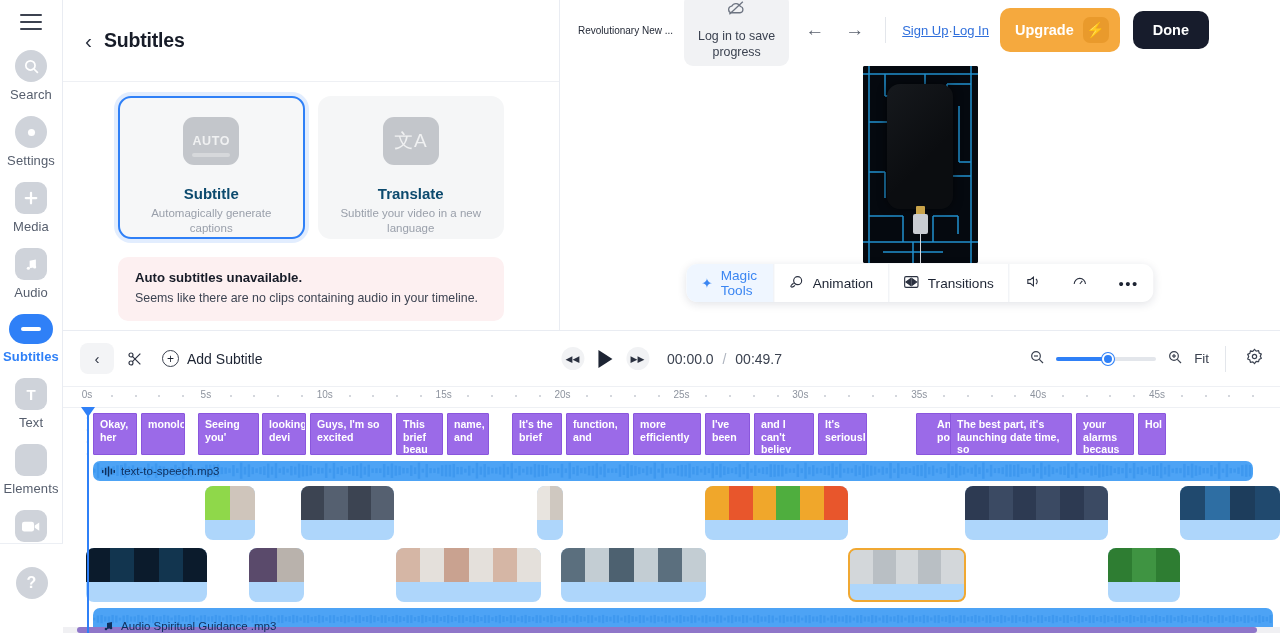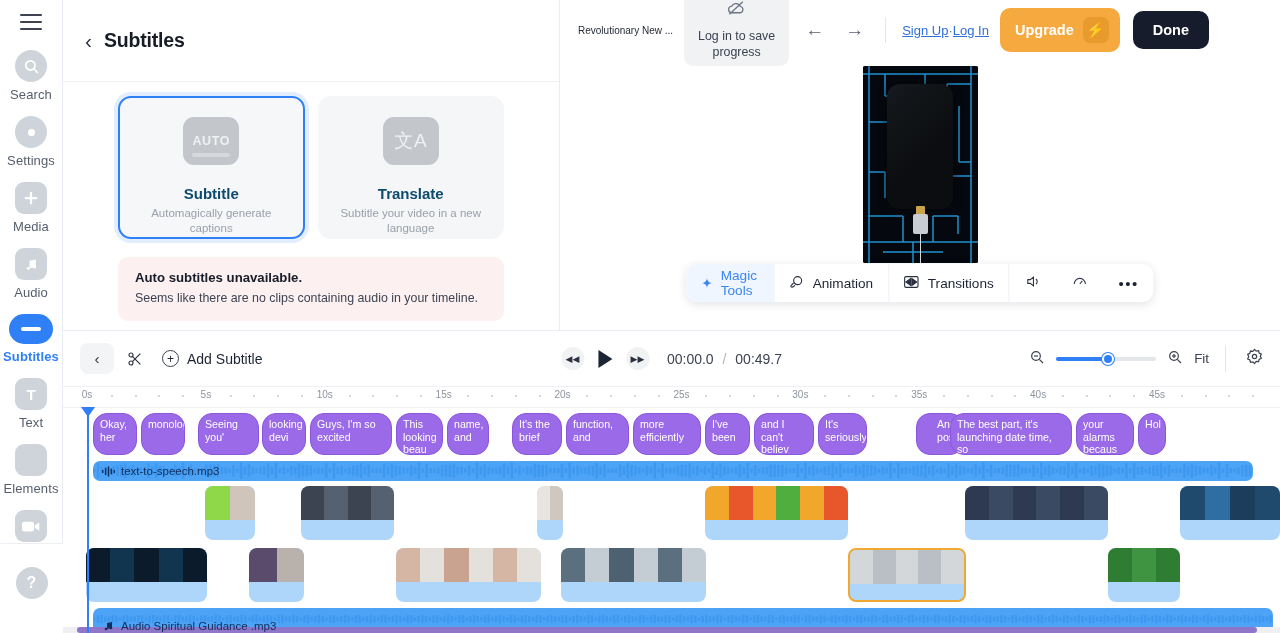--- a/index.html
+++ b/index.html
@@ -148,23 +148,23 @@
   .slider .knob { position:absolute; left:45px; top:-4px; width:12px;height:12px;border-radius:50%;background:#2f80f7; border:2px solid #fff; box-shadow:0 0 0 1px #2f80f7;}
   .fit { font-size:13.4px; color:#3b4250; cursor:pointer;}
   .gear { font-size:16px; color:#3b4250; cursor:pointer; padding-left:4px;}
 
   .tl-scroll { position:relative; height:248px; overflow:hidden; border-top:1px solid #eef0f4; }
   .ruler { position:relative; height:21px; background:#fff; border-bottom:1px solid #eef0f4;}
   .tick-lbl { position:absolute; top:2px; font-size:10px; color:#8d939e; transform:translateX(-50%);}
   .tick-dot { position:absolute; top:8px; width:2px; height:2px; border-radius:50%; background:#c6cad2;}
   .lane { position:relative; }
   .clip {
-    position:absolute; border-radius:14px; background:#9b6ae8;
+    position:absolute; border-radius:1px; background:#9b6ae8;
     color:#fff; font-size:10.6px; line-height:12.6px; padding:4px 6px 0 6px;
-    overflow:hidden; cursor:pointer; border:1px solid #8a56dd;
+    overflow:hidden; cursor:pointer; border:1px solid #8a56dd;font-weight:bold;
   }
   .strip { position:absolute; border-radius:8px; background:#aed6fb; overflow:hidden; cursor:pointer;}
   .strip .thumbs { position:absolute; top:0; left:0; right:0; height:34px; display:flex; }
   .strip.sel { border:2.5px solid #f0a832; }
   .audioclip {
     position:absolute; border-radius:7px; background:#4da3f5; overflow:hidden; cursor:pointer;
     display:flex; align-items:center; gap:6px; padding-left:9px; color:#0f2f5c; font-size:11.5px;
   }
   .audioclip .wave { position:absolute; inset:0; opacity:.45;}
   .audioclip .lb { position:relative; z-index:2; display:flex; align-items:center; gap:6px; }
@@ -772,21 +772,21 @@
             <circle cx="1426.888888888889" cy="34" r="0.8" fill="#dfe3ea"></circle>
             <circle cx="1426.888888888889" cy="46" r="0.8" fill="#dfe3ea"></circle>
           </svg>
 
         <div id="sublane" style="position:absolute;top:5px;left:0;right:0;height:45px;">
             <div class="clip" style="left: 30px; width: 44px; height: 42px;">Okay, her</div>
             <div class="clip" style="left: 78px; width: 44px; height: 42px;">monologu</div>
             <div class="clip" style="left: 135px; width: 61px; height: 42px;">Seeing you'</div>
             <div class="clip" style="left: 199px; width: 44px; height: 42px;">looking devi</div>
             <div class="clip" style="left: 247px; width: 82px; height: 42px;">Guys, I'm so excited</div>
-            <div class="clip" style="left: 333px; width: 47px; height: 42px;">This looking beau</div>
+            <div class="clip" style="left: 333px; width: 47px; height: 42px;">This brief beau</div>
             <div class="clip" style="left: 384px; width: 42px; height: 42px;">name, and</div>
             <div class="clip" style="left: 449px; width: 50px; height: 42px;">It's the brief</div>
             <div class="clip" style="left: 503px; width: 63px; height: 42px;">function, and</div>
             <div class="clip" style="left: 570px; width: 68px; height: 42px;">more efficiently</div>
             <div class="clip" style="left: 642px; width: 45px; height: 42px;">I've been</div>
             <div class="clip" style="left: 691px; width: 60px; height: 42px;">and I can't believ</div>
             <div class="clip" style="left: 755px; width: 49px; height: 42px;">It's seriously</div>
             <div class="clip" style="left: 853px; width: 48px; height: 42px; padding-left: 20px;">And positive</div>
             <div class="clip" style="left: 887px; width: 122px; height: 42px;">The best part, it's launching date time, so</div>
             <div class="clip" style="left: 1013px; width: 58px; height: 42px;">your alarms becaus</div>

